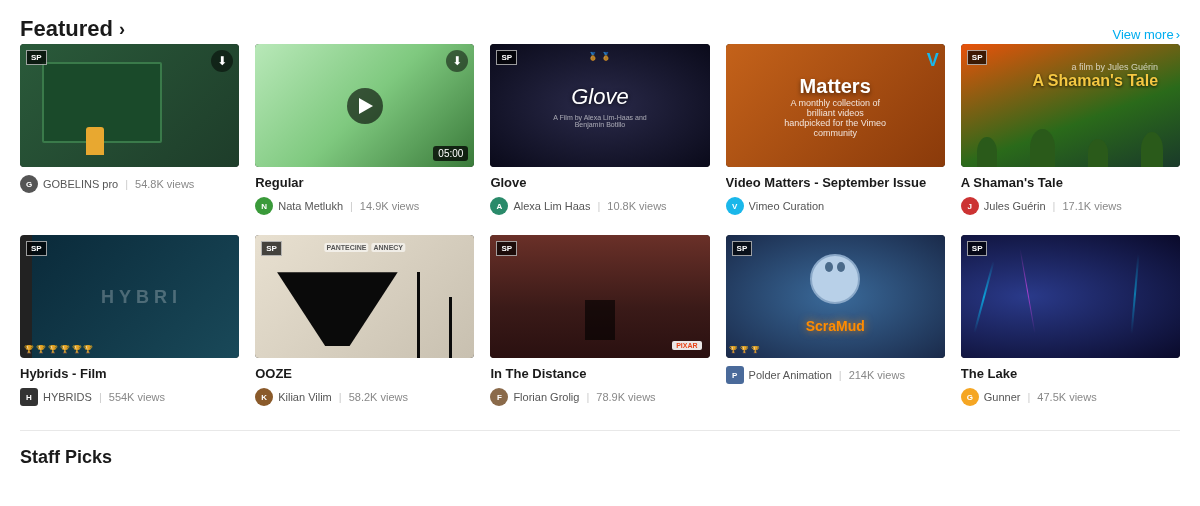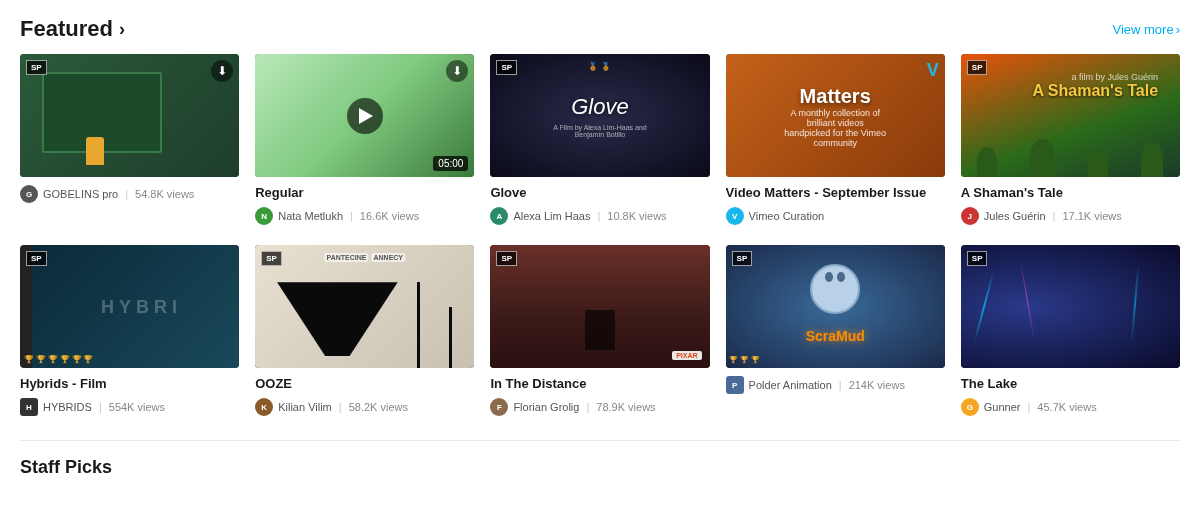--- a/index.html
+++ b/index.html
@@ -1,18 +1,18 @@
 <!DOCTYPE html>
 <html><head>
   <meta charset="utf-8">
   <style>
     * { box-sizing: border-box; margin: 0; padding: 0; }
     body { font-family: -apple-system, BlinkMacSystemFont, 'Segoe UI', Helvetica, Arial, sans-serif; background: #fff; color: #333; font-size: 13px; }
     .page-wrapper { max-width: 1200px; margin: 0 auto; padding: 16px 20px; }
-    .section-header { display: flex; justify-content: space-between; align-items: center; margin-bottom: 12px; gap: 36px; }
+    .section-header { display: flex; justify-content: space-between; align-items: flex-end; margin-bottom: 2px; gap: 36px; }
     .section-title { font-size: 22px; font-weight: 700; color: #1a1a1a; display: flex; align-items: center; gap: 6px; }
     .section-title-arrow { color: #1a1a1a; font-size: 18px; }
     .view-more { color: #00adef; font-size: 13px; text-decoration: none; display: flex; align-items: center; gap: 2px; }
     .grid { display: grid; grid-template-columns: repeat(5, 1fr); gap: 16px; }
     .card { cursor: pointer; }
     .thumbnail { position: relative; width: 100%; padding-top: 56.25%; border-radius: 4px; overflow: hidden; background: #222; }
     .thumb-inner { position: absolute; top: 0; left: 0; width: 100%; height: 100%; }
     .sp-badge { position: absolute; top: 6px; left: 6px; background: rgba(0,0,0,0.7); border: 1.5px solid rgba(255,255,255,0.6); color: #fff; font-size: 8px; font-weight: 700; padding: 2px 4px; border-radius: 0; }
     .duration-badge { position: absolute; bottom: 6px; right: 6px; background: rgba(0,0,0,0.75); color: #fff; font-size: 10px; padding: 2px 5px; border-radius: 3px; }
     .play-icon { position: absolute; top: 50%; left: 50%; transform: translate(-50%, -50%); width: 36px; height: 36px; background: rgba(0,0,0,0.6); border-radius: 50%; display: flex; align-items: center; justify-content: center; }
@@ -93,21 +93,21 @@
         <div class="download-icon">⬇</div>
         <div class="play-icon"></div>
         <div class="duration-badge">05:00</div>
       </div>
       <div class="card-info">
         <div class="card-title">Regular</div>
         <div class="card-meta">
           <div class="avatar" style="background:#3a9a3a;">N</div>
           <span class="creator-name">Nata Metlukh</span>
           <span style="color:#ccc;margin:0 2px;">|</span>
-          <span class="views">16.6K views</span>
+          <span class="views">14.9K views</span>
         </div>
       </div>
     </div>
 
     <div class="card">
       <div class="thumbnail">
         <div class="thumb-inner thumb-glove">
           <div style="width:100%;height:100%;background:radial-gradient(ellipse at center,#2a2a4a 0%,#0a0a1a 100%);"></div>
           <div style="position:absolute;top:50%;left:50%;transform:translate(-50%,-50%);text-align:center;">
             <div style="font-size:22px;font-weight:300;color:#fff;font-style:italic;text-shadow:0 1px 4px rgba(0,0,0,0.8);">Glove</div>
@@ -297,21 +297,21 @@
           <div style="position:absolute;top:15%;right:20%;width:2px;height:65%;background:linear-gradient(to bottom,transparent,#00ccff,transparent);opacity:0.5;transform:rotate(5deg);"></div>
         </div>
         <div class="sp-badge">SP</div>
       </div>
       <div class="card-info">
         <div class="card-title">The Lake</div>
         <div class="card-meta">
           <div class="avatar" style="background:#f5a623;border-radius:50%;">G</div>
           <span class="creator-name">Gunner</span>
           <span style="color:#ccc;margin:0 2px;">|</span>
-          <span class="views">45.7K views</span>
+          <span class="views">47.5K views</span>
         </div>
       </div>
     </div>
 
   </div>
 
   <div class="divider"></div>
 
   <div class="section-bottom">
     <div class="section-bottom-title">Staff Picks</div>

